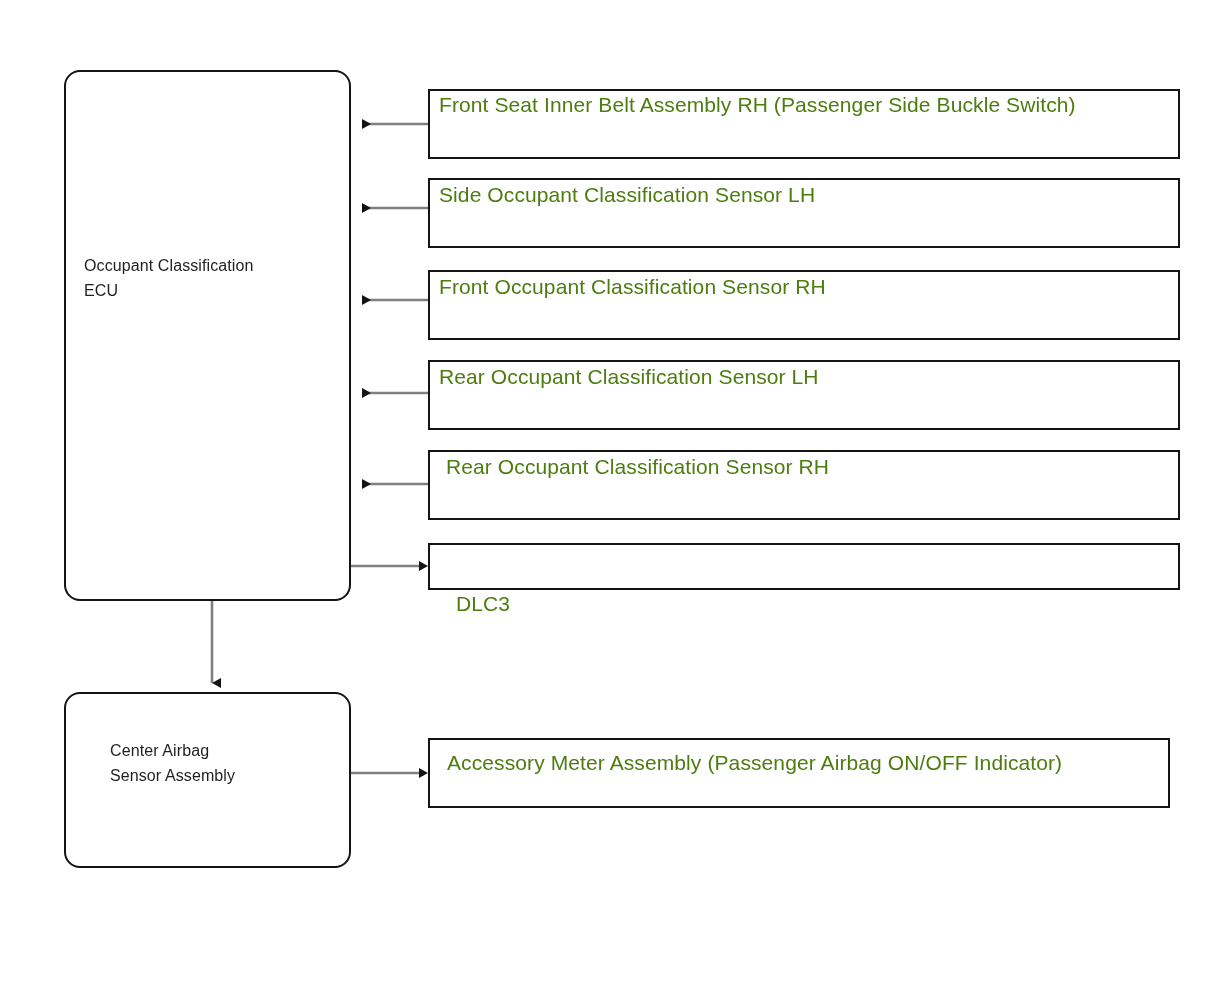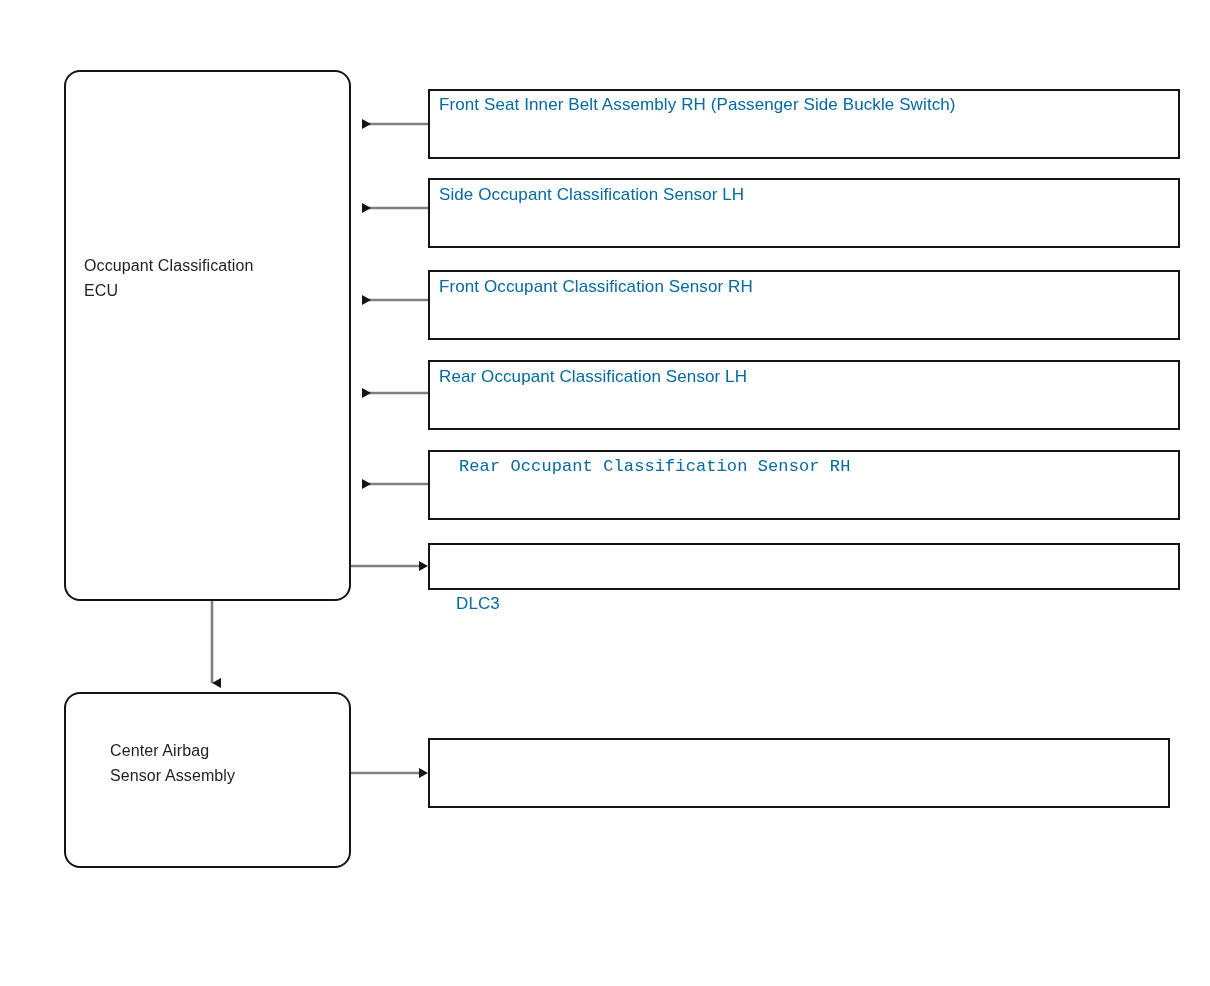--- a/index.html
+++ b/index.html
@@ -48,23 +48,23 @@
   }
   
   .comp-box {
     position: absolute;
     box-sizing: border-box;
     border: 2.2px solid #141414;
     background: #ffffff;
   }
   .comp-label {
     position: absolute;
-    font-size: 17px;
+    font-size: 21px;
     line-height: 20px;
-    color: #0369a1;
+    color: #4d7c0f;
     white-space: nowrap;
     letter-spacing: 0.1px;
   }
 </style>
 </head>
 <body>
 
 <div id="diagram">
 
   <svg id="connectors" viewBox="0 0 1210 986" xmlns="http://www.w3.org/2000/svg">
@@ -112,20 +112,21 @@
   <div class="comp-box" style="left:428px; top:178px; width:752px; height:70px;"></div>
   <div class="comp-label" style="left:439px; top:185px;">Side Occupant Classification Sensor LH</div>
 
   <div class="comp-box" style="left:428px; top:270px; width:752px; height:70px;"></div>
   <div class="comp-label" style="left:439px; top:277px;">Front Occupant Classification Sensor RH</div>
 
   <div class="comp-box" style="left:428px; top:360px; width:752px; height:70px;"></div>
   <div class="comp-label" style="left:439px; top:367px;">Rear Occupant Classification Sensor LH</div>
 
   <div class="comp-box" style="left:428px; top:450px; width:752px; height:70px;"></div>
-  <div class="comp-label" style="left:459px; top:457px;font-family:Liberation Mono, monospace;">Rear Occupant Classification Sensor RH</div>
+  <div class="comp-label" style="left:446px; top:457px;">Rear Occupant Classification Sensor RH</div>
 
   <div class="comp-box" style="left:428px; top:543px; width:752px; height:47px;"></div>
   <div class="comp-label" style="left:456px; top:557px;margin-top:37px;">DLC3</div>
 
   <div class="comp-box" style="left:428px; top:738px; width:742px; height:70px;"></div>
+  <div class="comp-label" style="left:447px; top:753px;">Accessory Meter Assembly (Passenger Airbag ON/OFF Indicator)</div>
 
 </div>
 
 </body></html>

